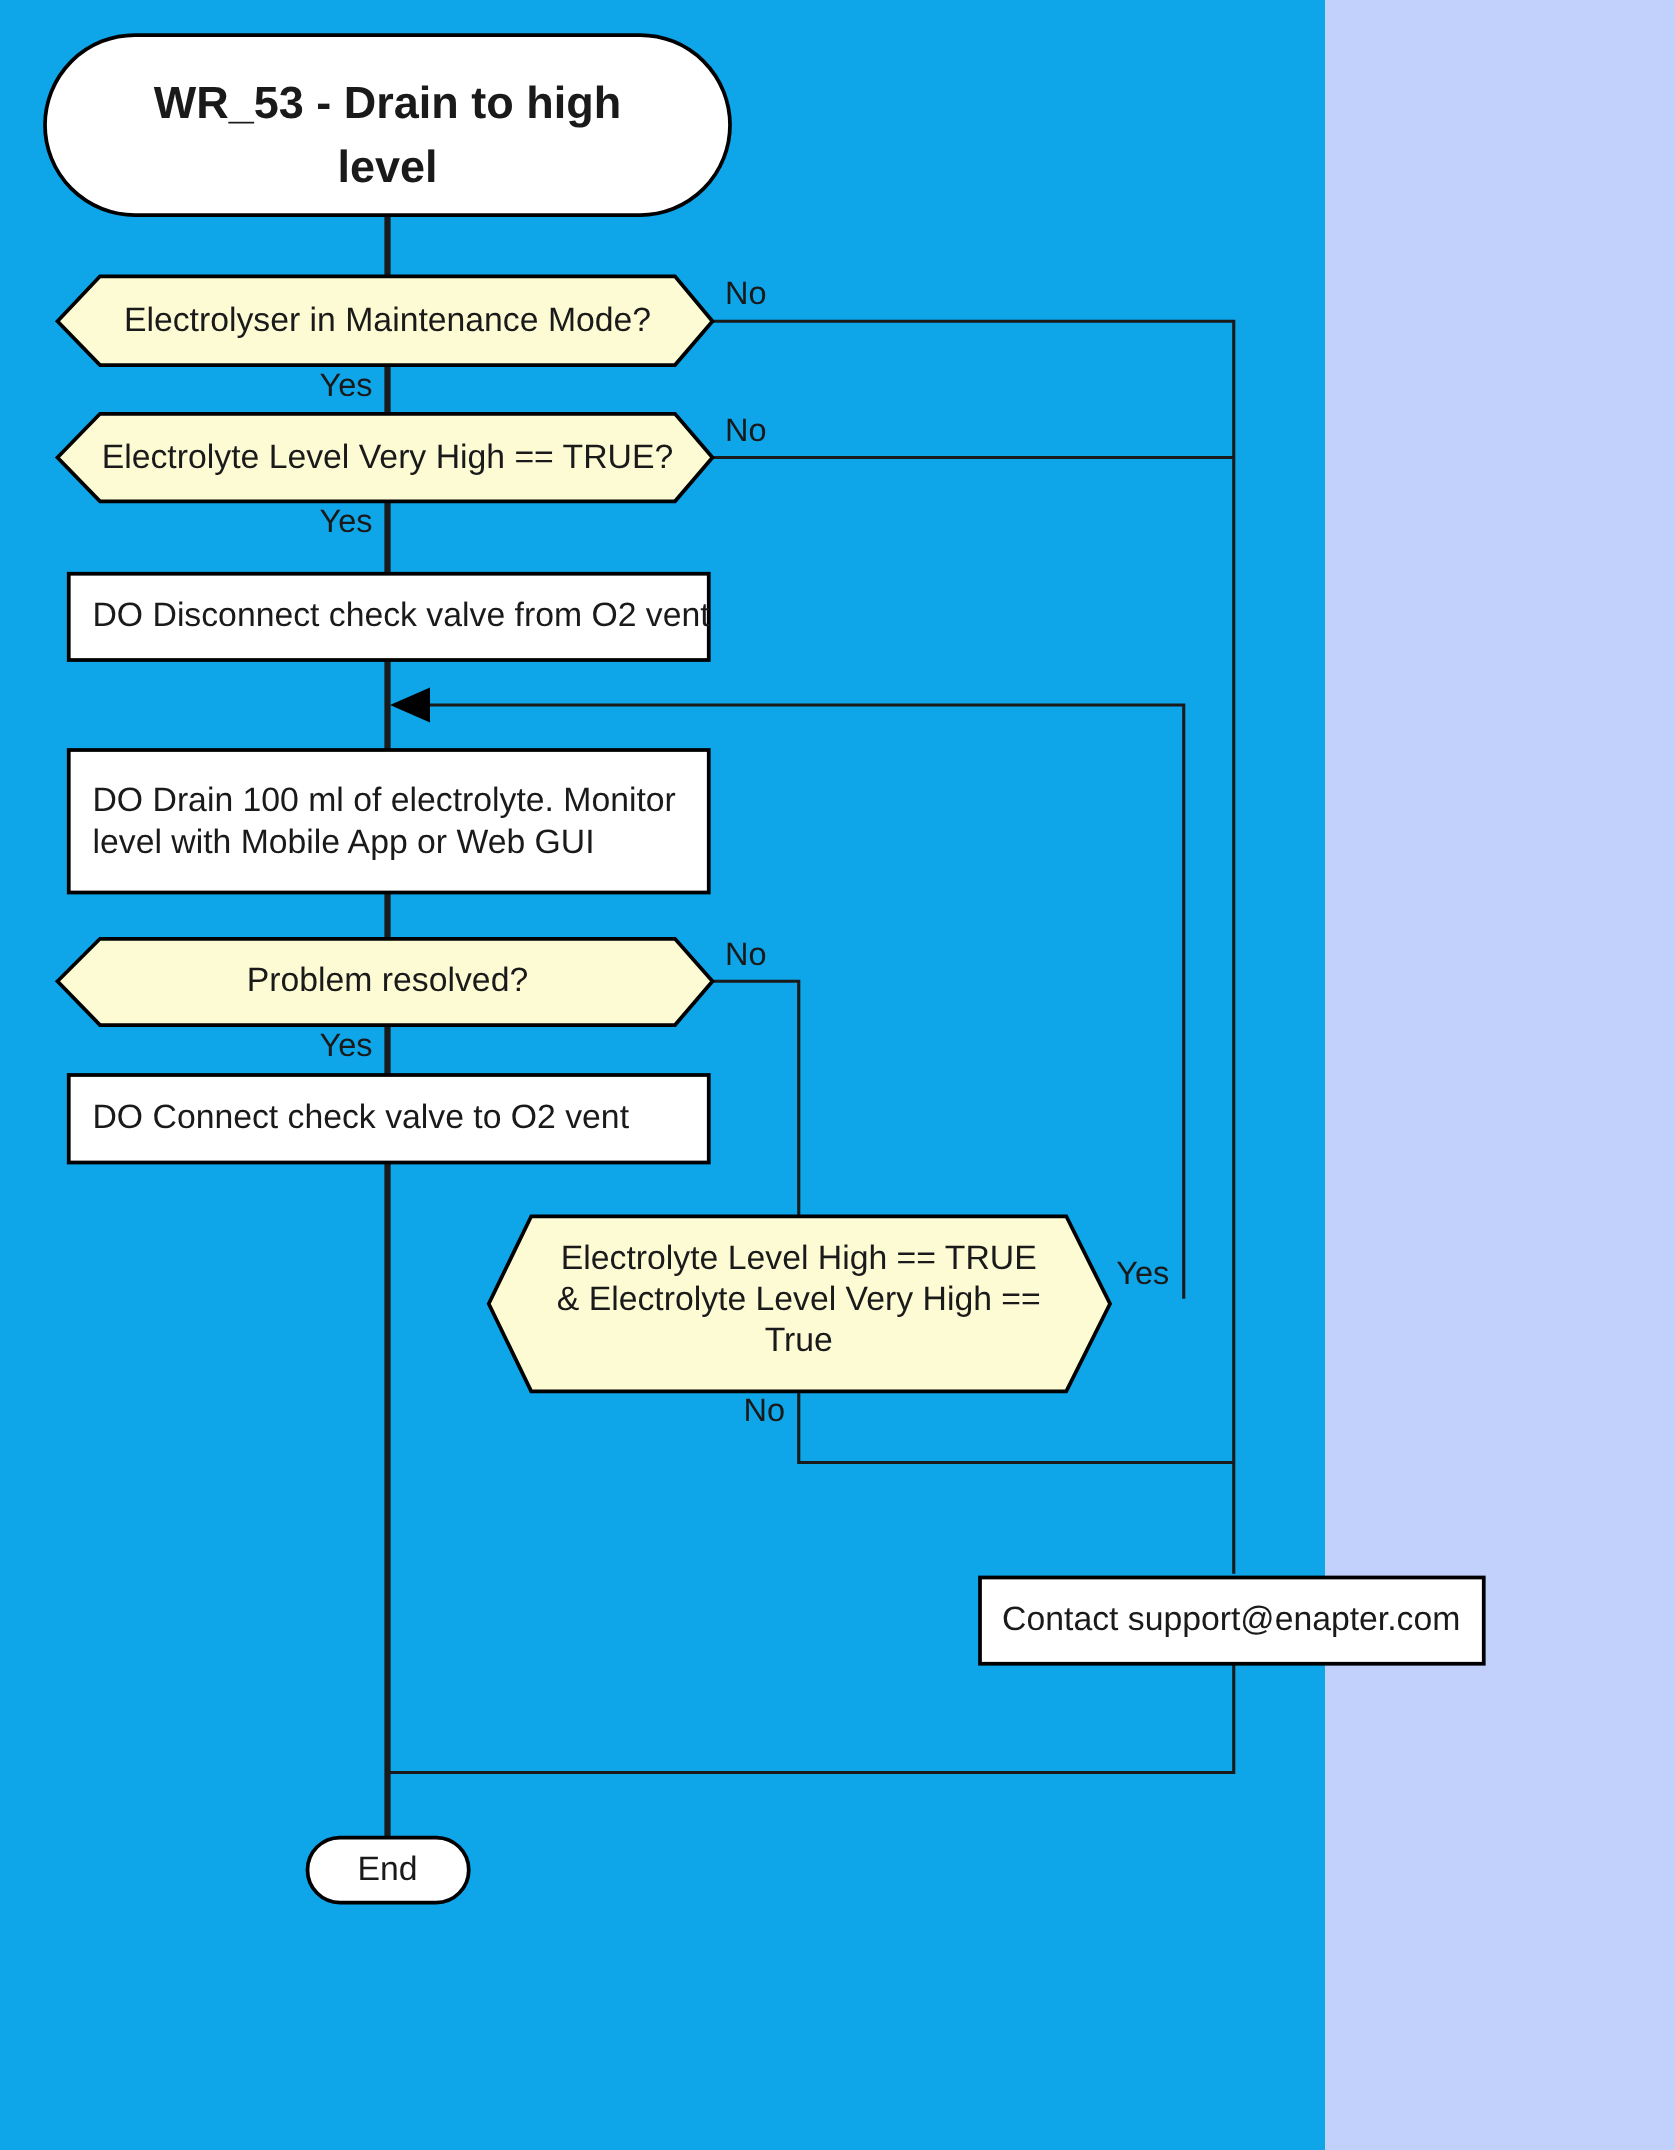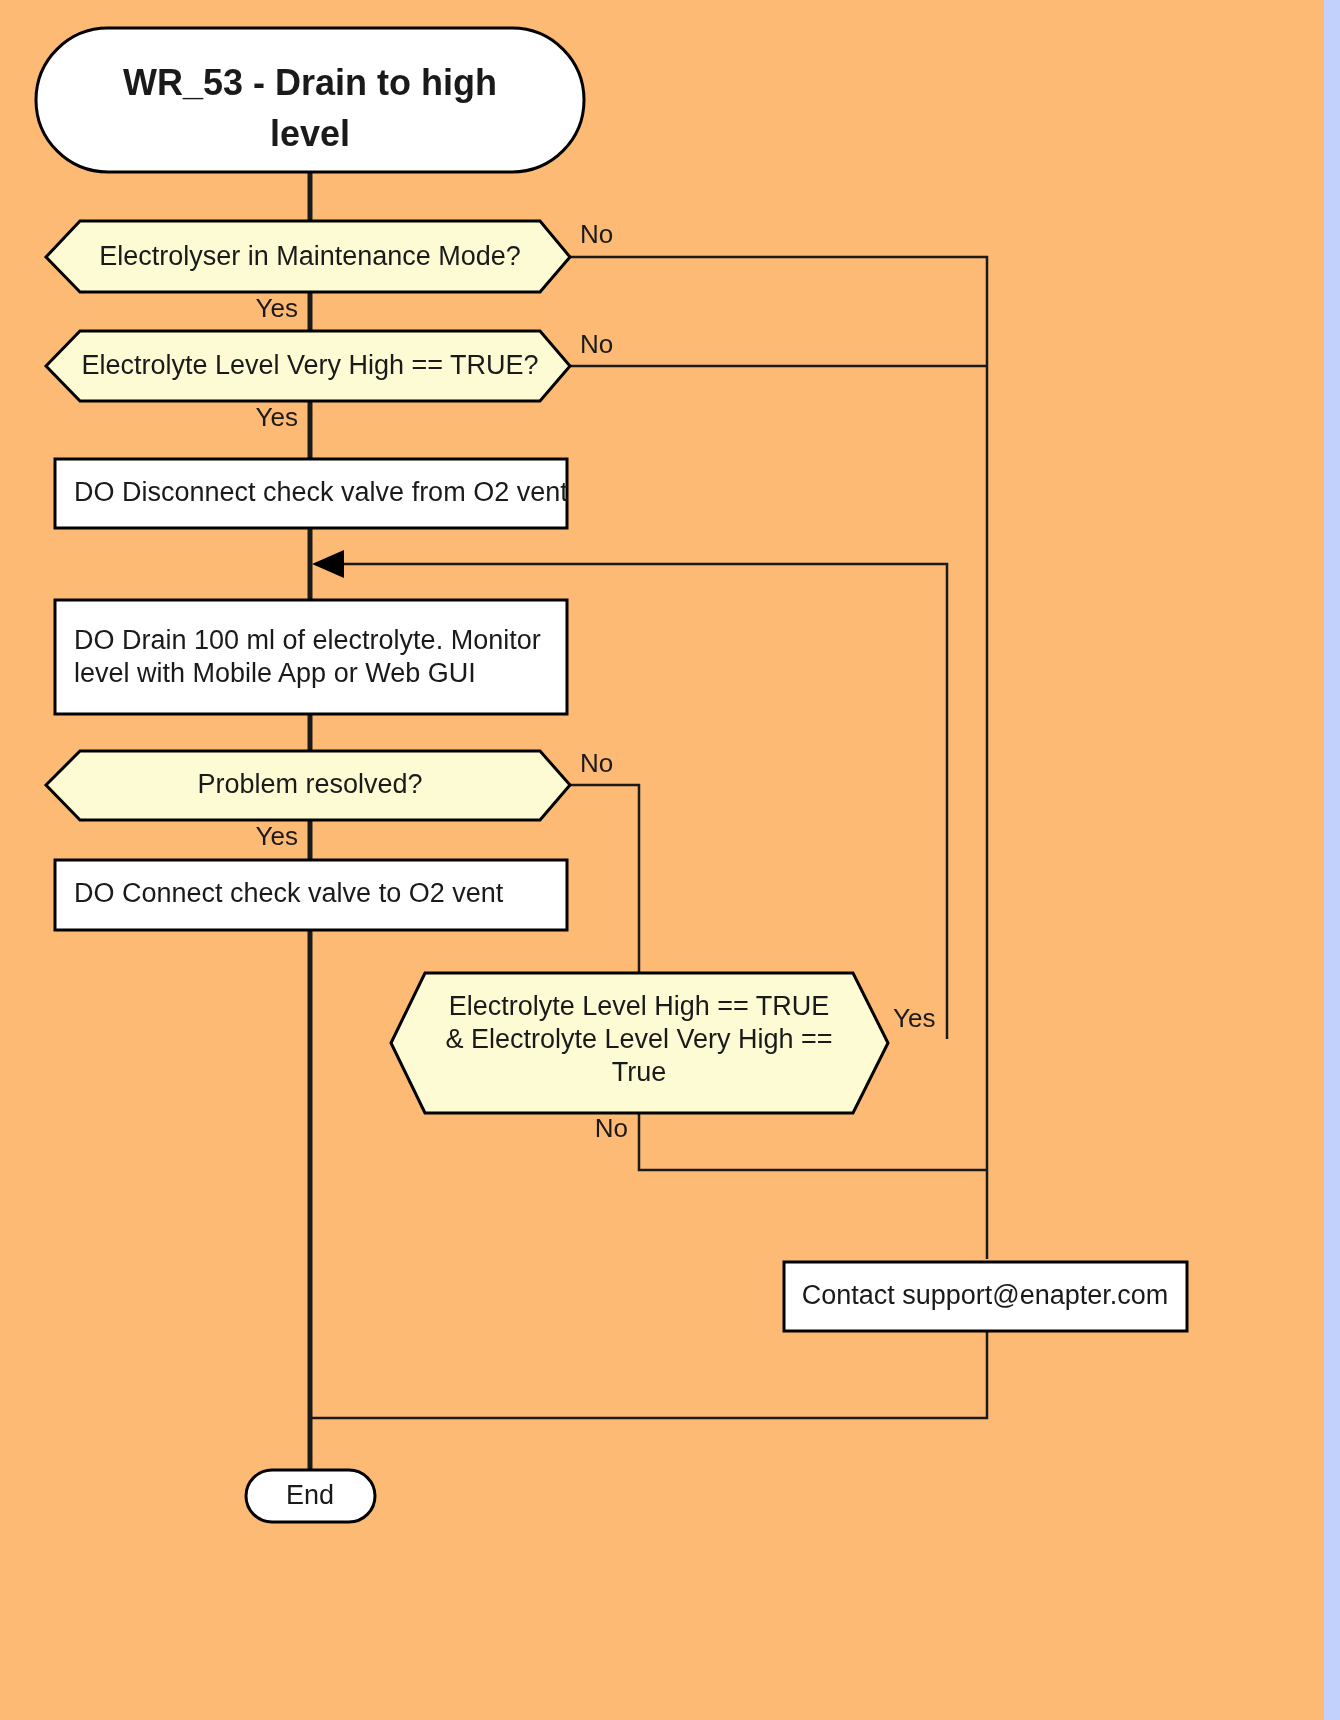--- a/index.html
+++ b/index.html
@@ -8,23 +8,23 @@
     background: #c2d1fc;
   }
   body {
     width: 1340px;
     height: 1720px;
     font-family: "Liberation Sans", sans-serif;
     overflow: hidden;
   }
   #flow-root {
     position: relative;
-    width: 1324px;
+    width: 1060px;
     height: 1720px;
-    background: #fdba74;
+    background: #0ea5e9;
   }
   svg#flow-svg {
     display: block;
     width: 1340px;
     height: 1720px;
   }
   .node-shape {
     stroke: #000000;
     stroke-width: 3;
   }

